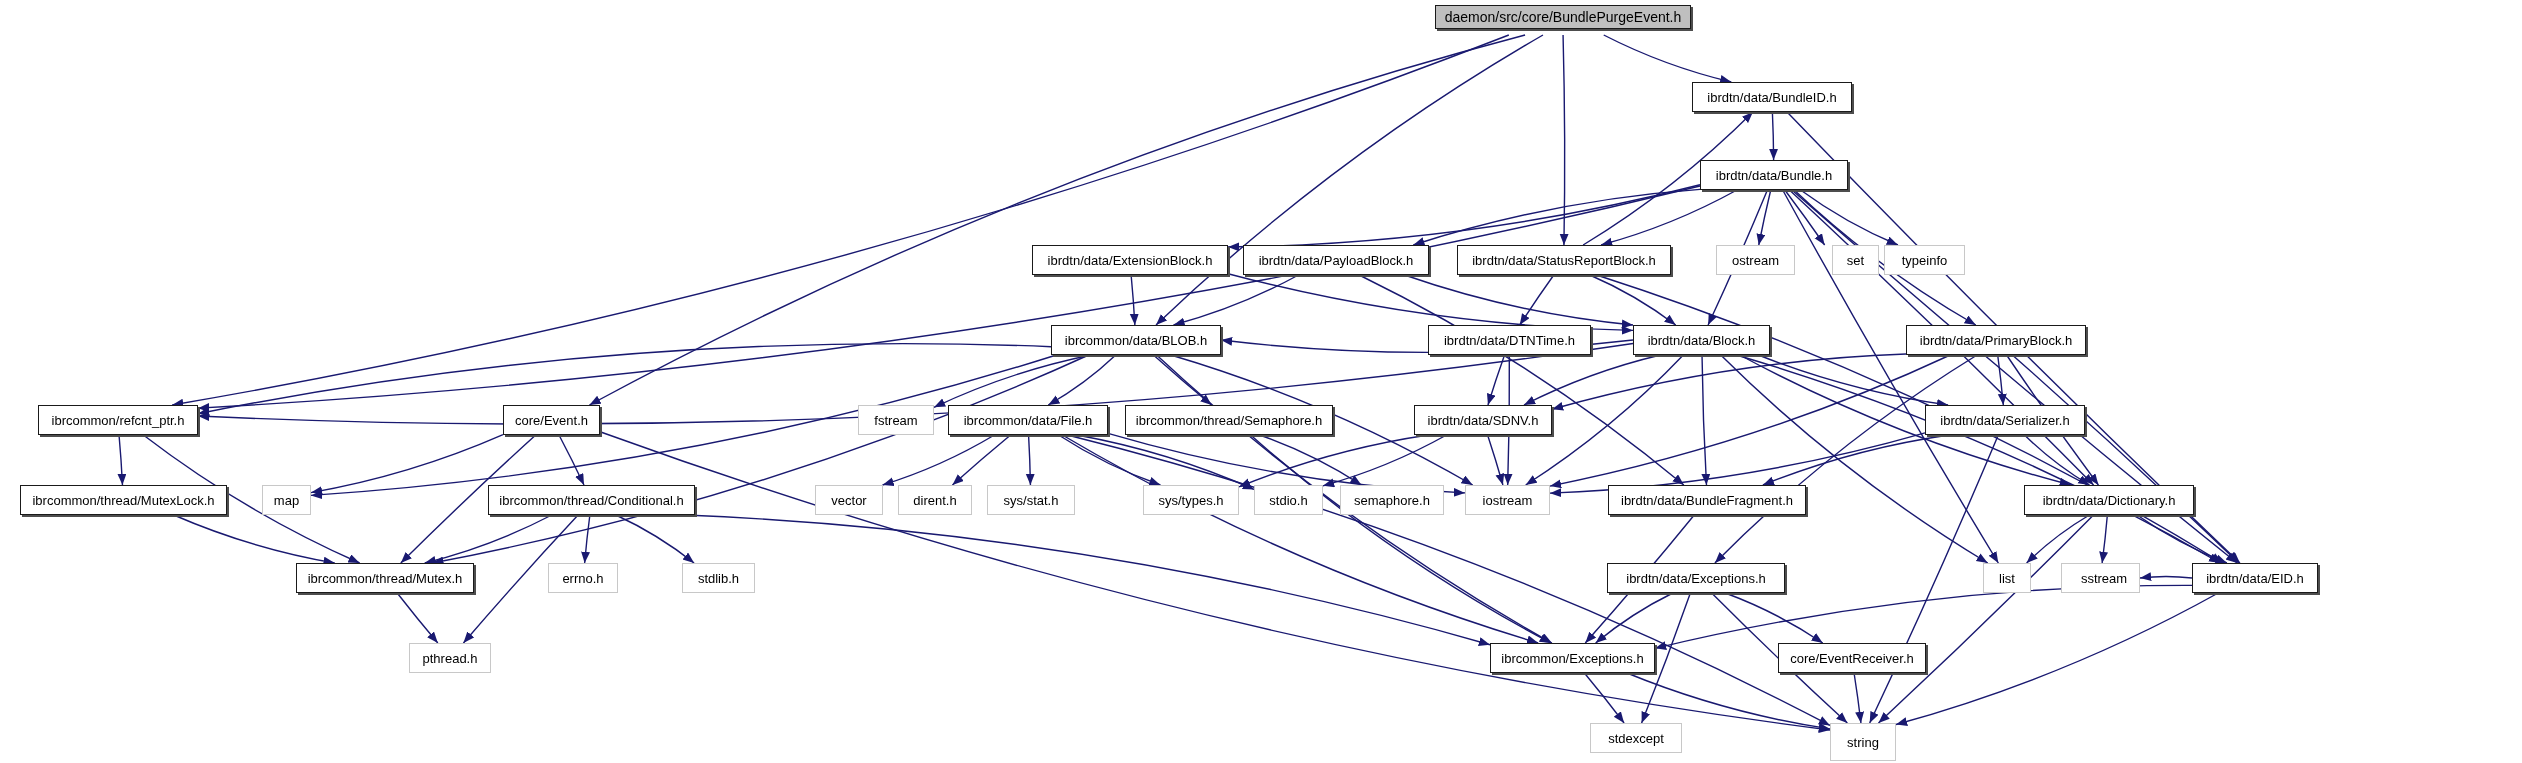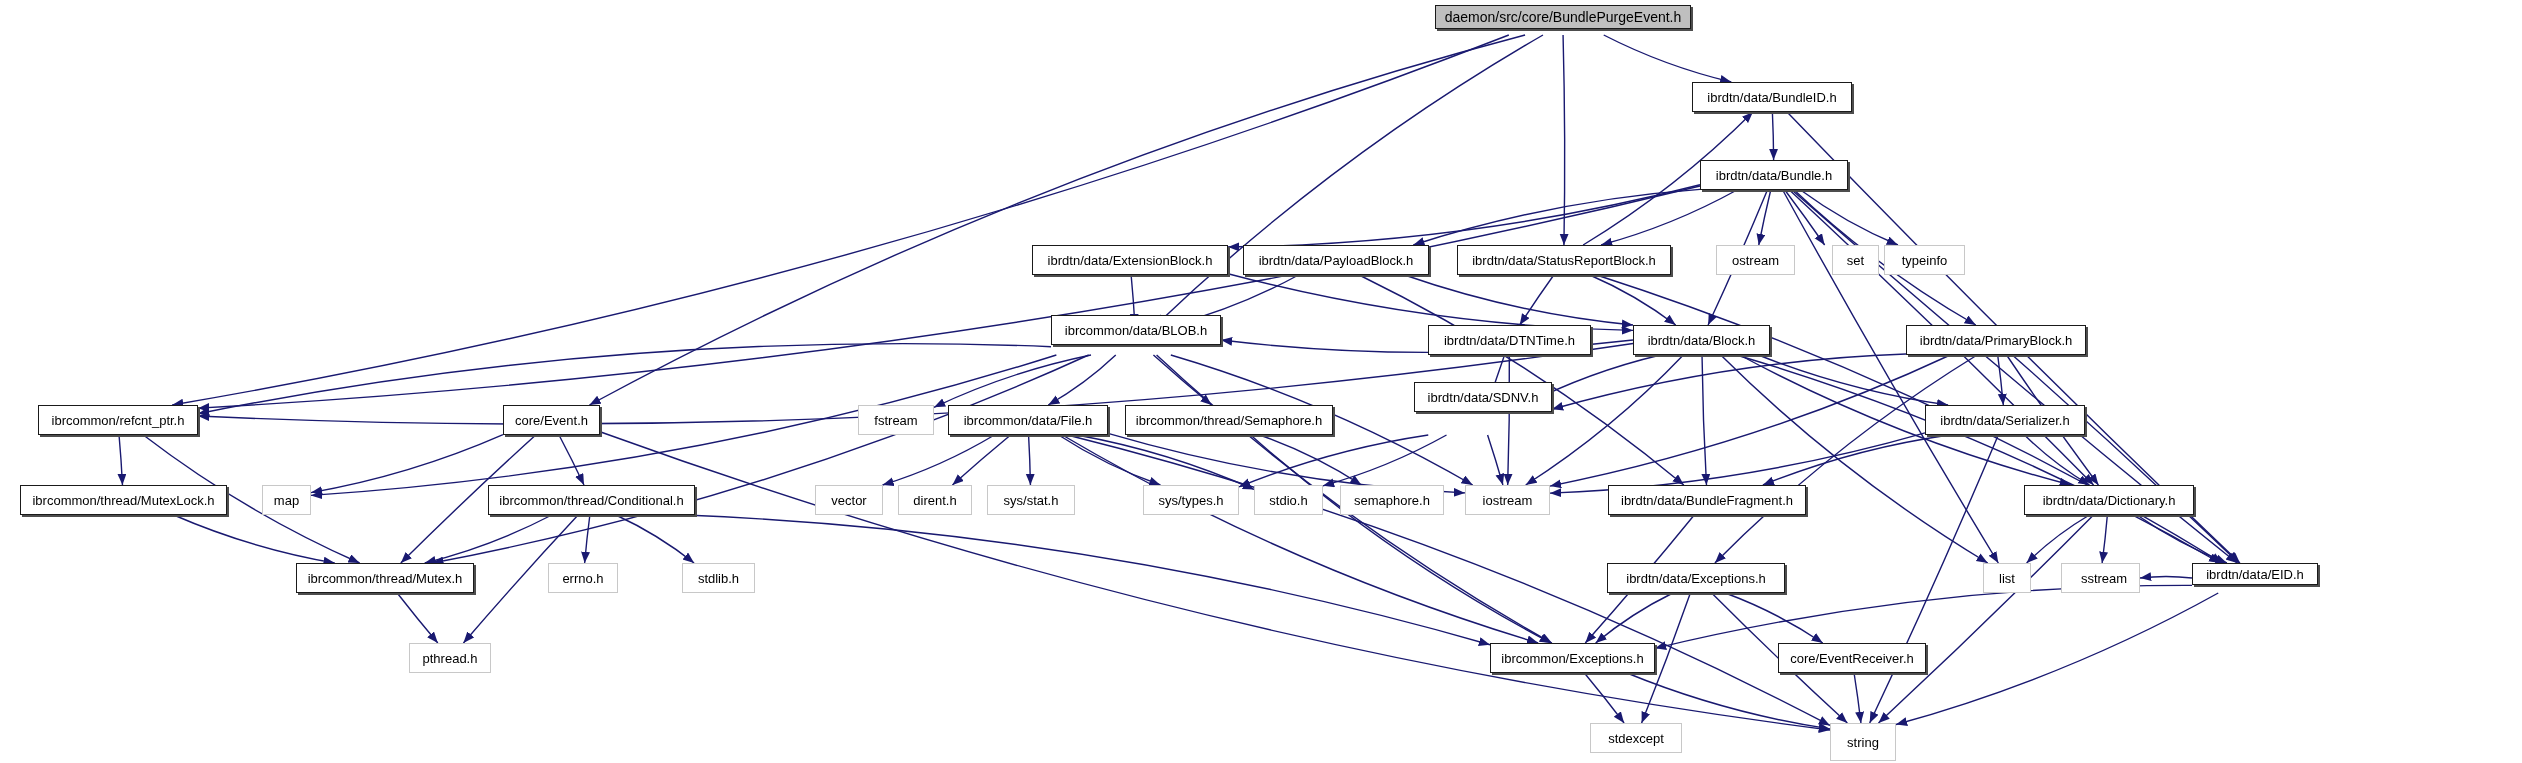--- a/index.html
+++ b/index.html
@@ -150,21 +150,21 @@
       </div>
       <div class="node sys" style="left: 1716px; top: 245px; width: 79px; height: 30px; font-size: 13px;">
         <span class="lbl">ostream</span>
       </div>
       <div class="node sys" style="left: 1812px; top: 245px; width: 47px; height: 30px; font-size: 13px; margin-left: 20px;">
         <span class="lbl">set</span>
       </div>
       <div class="node sys" style="left: 1884px; top: 245px; width: 81px; height: 30px; font-size: 13px;">
         <span class="lbl">typeinfo</span>
       </div>
-      <div class="node proj" style="left: 1051px; top: 315px; width: 170px; height: 30px; font-size: 13px;">
+      <div class="node proj" style="left: 1051px; top: 325px; width: 170px; height: 30px; font-size: 13px;">
         <span class="lbl">ibrcommon/data/BLOB.h</span>
       </div>
       <div class="node proj" style="left: 1428px; top: 325px; width: 163px; height: 30px; font-size: 13px;">
         <span class="lbl">ibrdtn/data/DTNTime.h</span>
       </div>
       <div class="node proj" style="left: 1633px; top: 325px; width: 137px; height: 30px; font-size: 13px;">
         <span class="lbl">ibrdtn/data/Block.h</span>
       </div>
       <div class="node proj" style="left: 1906px; top: 325px; width: 180px; height: 30px; font-size: 13px;">
         <span class="lbl">ibrdtn/data/PrimaryBlock.h</span>
@@ -177,21 +177,21 @@
       </div>
       <div class="node sys" style="left: 858px; top: 405px; width: 76px; height: 30px; font-size: 13px;">
         <span class="lbl">fstream</span>
       </div>
       <div class="node proj" style="left: 948px; top: 405px; width: 160px; height: 30px; font-size: 13px;">
         <span class="lbl">ibrcommon/data/File.h</span>
       </div>
       <div class="node proj" style="left: 1125px; top: 405px; width: 208px; height: 30px; font-size: 13px;">
         <span class="lbl">ibrcommon/thread/Semaphore.h</span>
       </div>
-      <div class="node proj" style="left: 1414px; top: 382px; width: 138px; height: 30px; font-size: 13px;">
+      <div class="node proj" style="left: 1414px; top: 405px; width: 138px; height: 30px; font-size: 13px;">
         <span class="lbl">ibrdtn/data/SDNV.h</span>
       </div>
       <div class="node proj" style="left: 1925px; top: 405px; width: 160px; height: 30px; font-size: 13px;">
         <span class="lbl">ibrdtn/data/Serializer.h</span>
       </div>
       <div class="node proj" style="left: 20px; top: 485px; width: 207px; height: 30px; font-size: 13px;">
         <span class="lbl">ibrcommon/thread/MutexLock.h</span>
       </div>
       <div class="node sys" style="left: 262px; top: 485px; width: 49px; height: 30px; font-size: 13px;">
         <span class="lbl">map</span>
@@ -237,21 +237,21 @@
       </div>
       <div class="node proj" style="left: 1607px; top: 563px; width: 178px; height: 30px; font-size: 13px;">
         <span class="lbl">ibrdtn/data/Exceptions.h</span>
       </div>
       <div class="node sys" style="left: 1983px; top: 563px; width: 48px; height: 30px; font-size: 13px;">
         <span class="lbl">list</span>
       </div>
       <div class="node sys" style="left: 2061px; top: 563px; width: 79px; height: 30px; font-size: 13px; padding-left: 7px;">
         <span class="lbl">sstream</span>
       </div>
-      <div class="node proj" style="left: 2192px; top: 563px; width: 126px; height: 22px; font-size: 13px;">
+      <div class="node proj" style="left: 2192px; top: 563px; width: 126px; height: 30px; font-size: 13px;">
         <span class="lbl">ibrdtn/data/EID.h</span>
       </div>
       <div class="node sys" style="left: 409px; top: 643px; width: 82px; height: 30px; font-size: 13px;">
         <span class="lbl">pthread.h</span>
       </div>
       <div class="node proj" style="left: 1490px; top: 643px; width: 165px; height: 30px; font-size: 13px;">
         <span class="lbl">ibrcommon/Exceptions.h</span>
       </div>
       <div class="node proj" style="left: 1778px; top: 643px; width: 148px; height: 30px; font-size: 13px;">
         <span class="lbl">core/EventReceiver.h</span>

